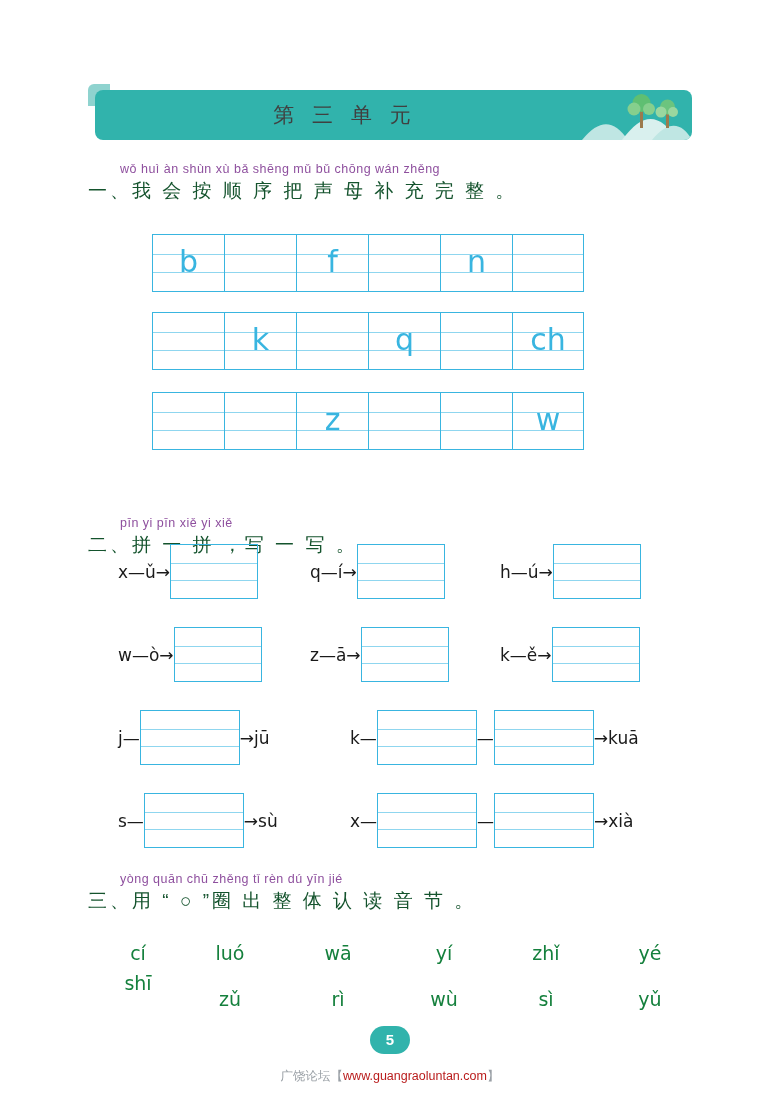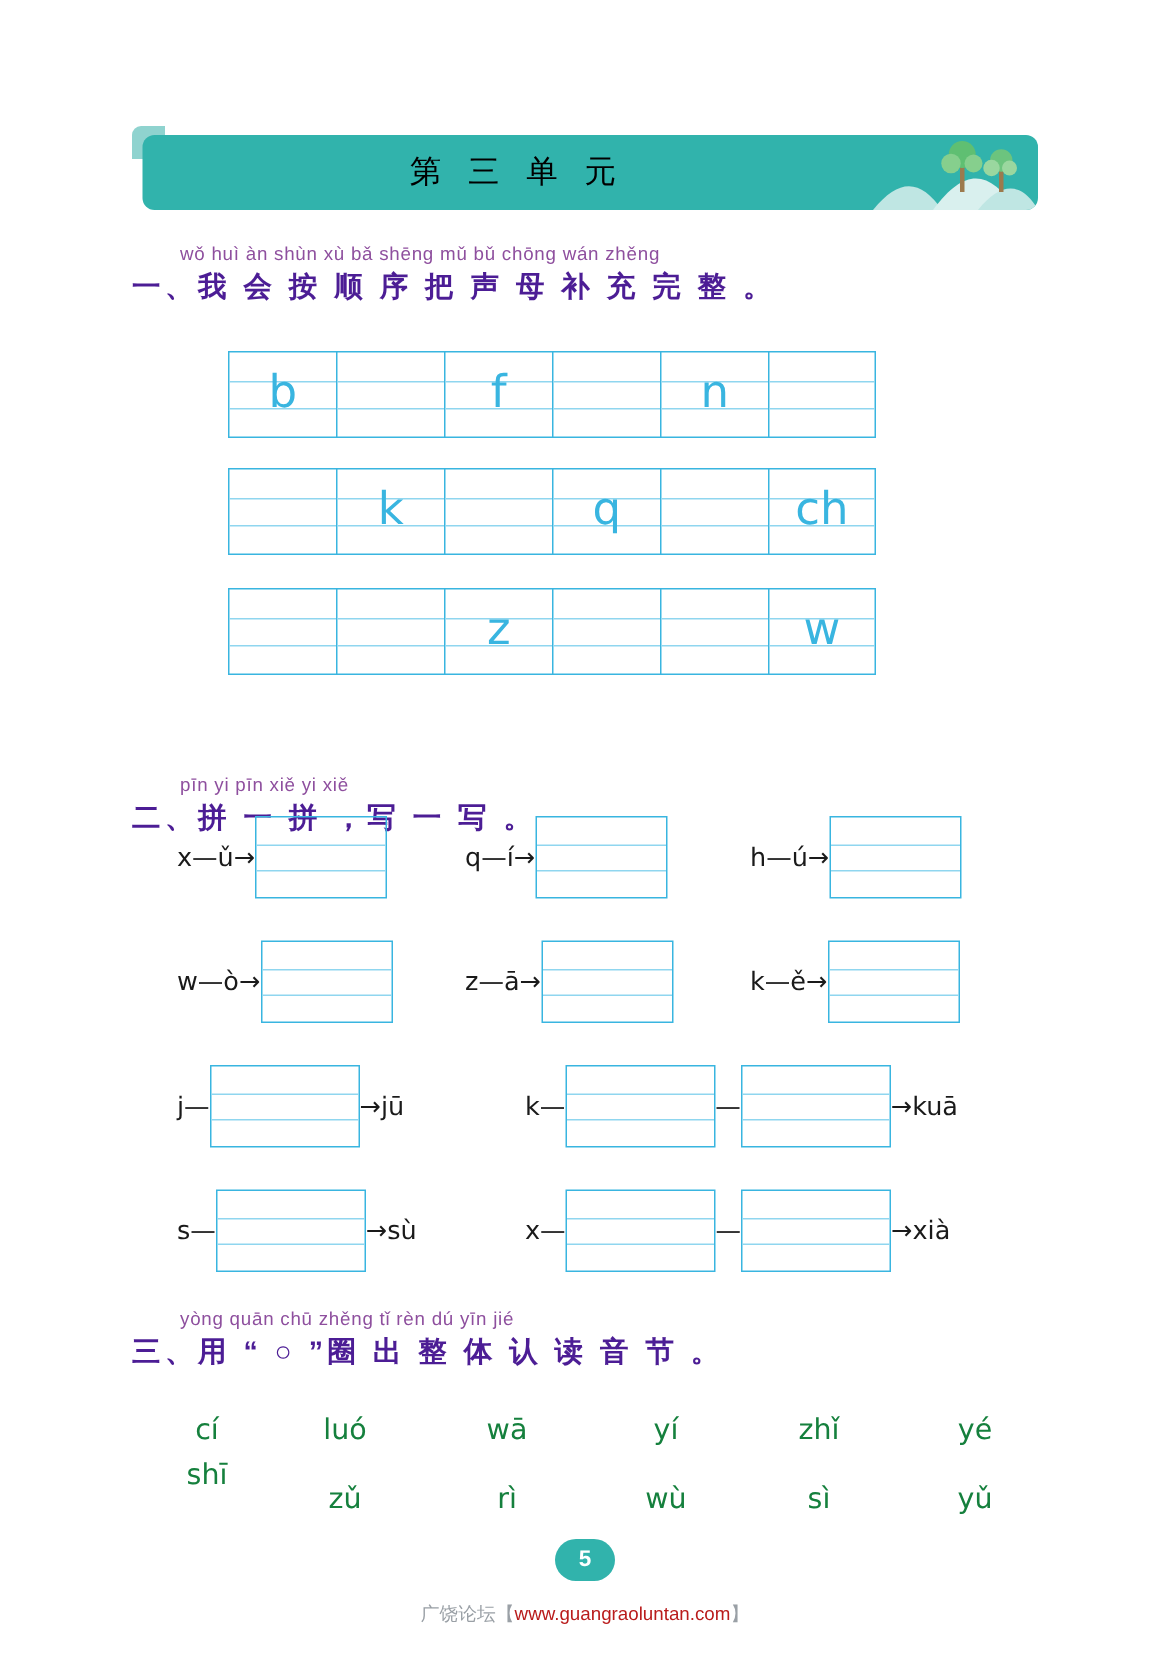--- a/index.html
+++ b/index.html
@@ -48,21 +48,21 @@
     overflow: hidden;
   }
   .banner-title {
     position: absolute;
     left: 0;
     top: 0;
     width: 500px;
     height: 50px;
     line-height: 50px;
     text-align: center;
-    color: #000000;
+    color: #404040;
     font-size: 21px;
     letter-spacing: 6px;
     font-family: "Liberation Sans", sans-serif;
   }
   .banner-scene {
     position: absolute;
     right: 0;
     top: 0;
     width: 110px;
     height: 50px;
@@ -75,23 +75,23 @@
     white-space: nowrap;
   }
   .pinyin-line {
     color: #8e4f9e;
     font-size: 12.5px;
     letter-spacing: 0.5px;
     height: 16px;
     font-family: "Liberation Sans", sans-serif;
   }
   .hanzi-line {
-    color: #4c1d95;
+    color: #14532d;
     font-size: 19px;
-    font-weight: bold;
+    font-weight: normal;
     letter-spacing: 3px;
     font-family: "Liberation Sans", sans-serif;
   }
 
   
   .grid-row {
     position: absolute;
     display: flex;
   }
   .cellbox {

